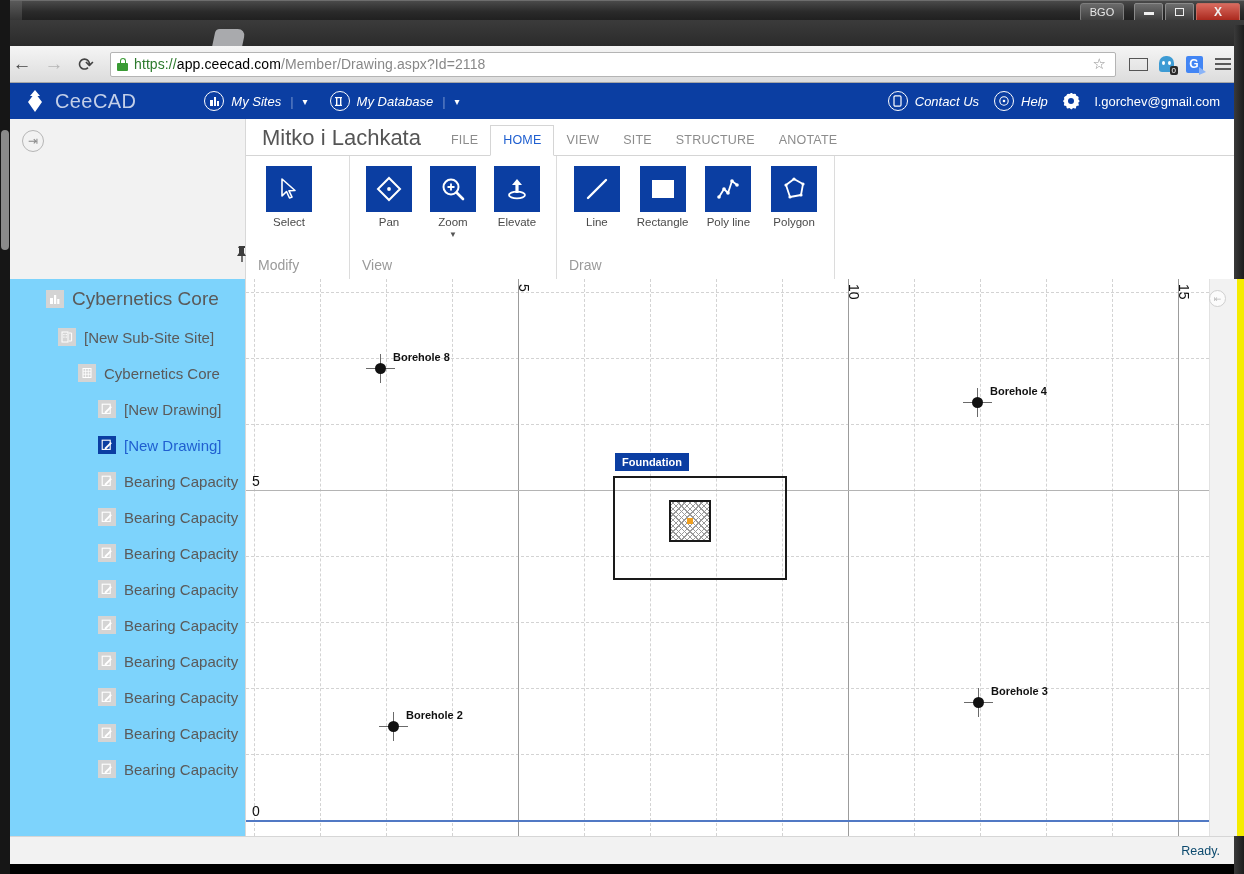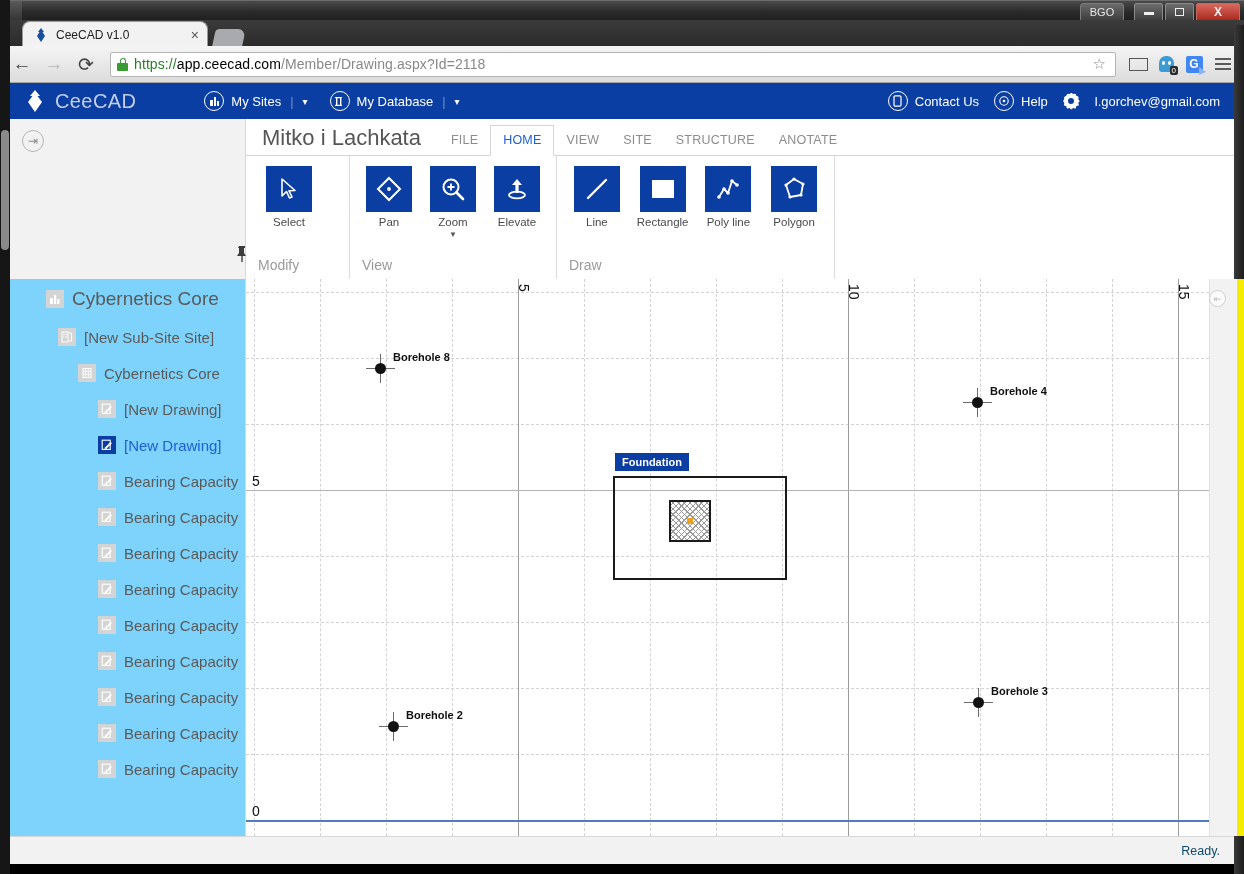--- a/index.html
+++ b/index.html
@@ -127,21 +127,21 @@
 
   
   .app-header {
     position: absolute; left: 10px; top: 83px; width: 1224px; height: 36px;
     background: #0b3ea2; display: flex; align-items: center; padding: 0 14px;
   }
   .logo-wrap { display: flex; align-items: center; gap: 9px; }
   .logo-text { color: #c3cfe8; font-size: 20px; letter-spacing: 0.4px; }
   .hdr-item {
     display: flex; align-items: center; gap: 7px; color: #fff;
-    font-size: 13px; cursor: pointer; white-space: nowrap;
+    font-size: 13px; cursor: pointer; white-space: nowrap; font-style: italic;
   }
   .hdr-sep { color: #6f8fcb; margin: 0 9px; font-size: 13px; }
   .caret-dn { color: #fff; font-size: 10px; cursor:pointer; }
   .circ-icon {
     width: 20px; height: 20px; border: 1.6px solid #fff; border-radius: 50%;
     display:flex; align-items:center; justify-content:center; flex:none;
   }
   .hdr-right { margin-left: auto; display: flex; align-items: center; gap: 15px; }
   .user-email { color: #fff; font-size: 13px; }
   .gear {
@@ -346,27 +346,20 @@
     <div class="tb-left-curve"></div>
     <div class="win-btns">
       <div class="win-badge">BGO</div>
       <div class="win-btn"><span class="gdash"></span></div>
       <div class="win-btn"><span class="gbox"></span></div>
       <div class="win-btn close">X</div>
     </div>
   </div>
 
   <div class="tabstrip">
-    <div class="browser-tab">
-      <svg class="tab-favicon" viewBox="0 0 16 16">
-        <path d="M8 1 L5 5 L6.5 5 L4 9 L8 15 L12 9 L9.5 5 L11 5 Z" fill="#1a4fa0"></path>
-      </svg>
-      <span class="tab-title">CeeCAD v1.0</span>
-      <span class="tab-close">×</span>
-    </div>
     <div class="tab-newtab"></div>
   </div>
 
   <div class="toolbar">
     <div class="nav-btn">←</div>
     <div class="nav-btn disabled">→</div>
     <div class="nav-btn">⟳</div>
     <div class="omnibox">
       <span class="lock-icon">
         <span class="lock-shackle"></span>

